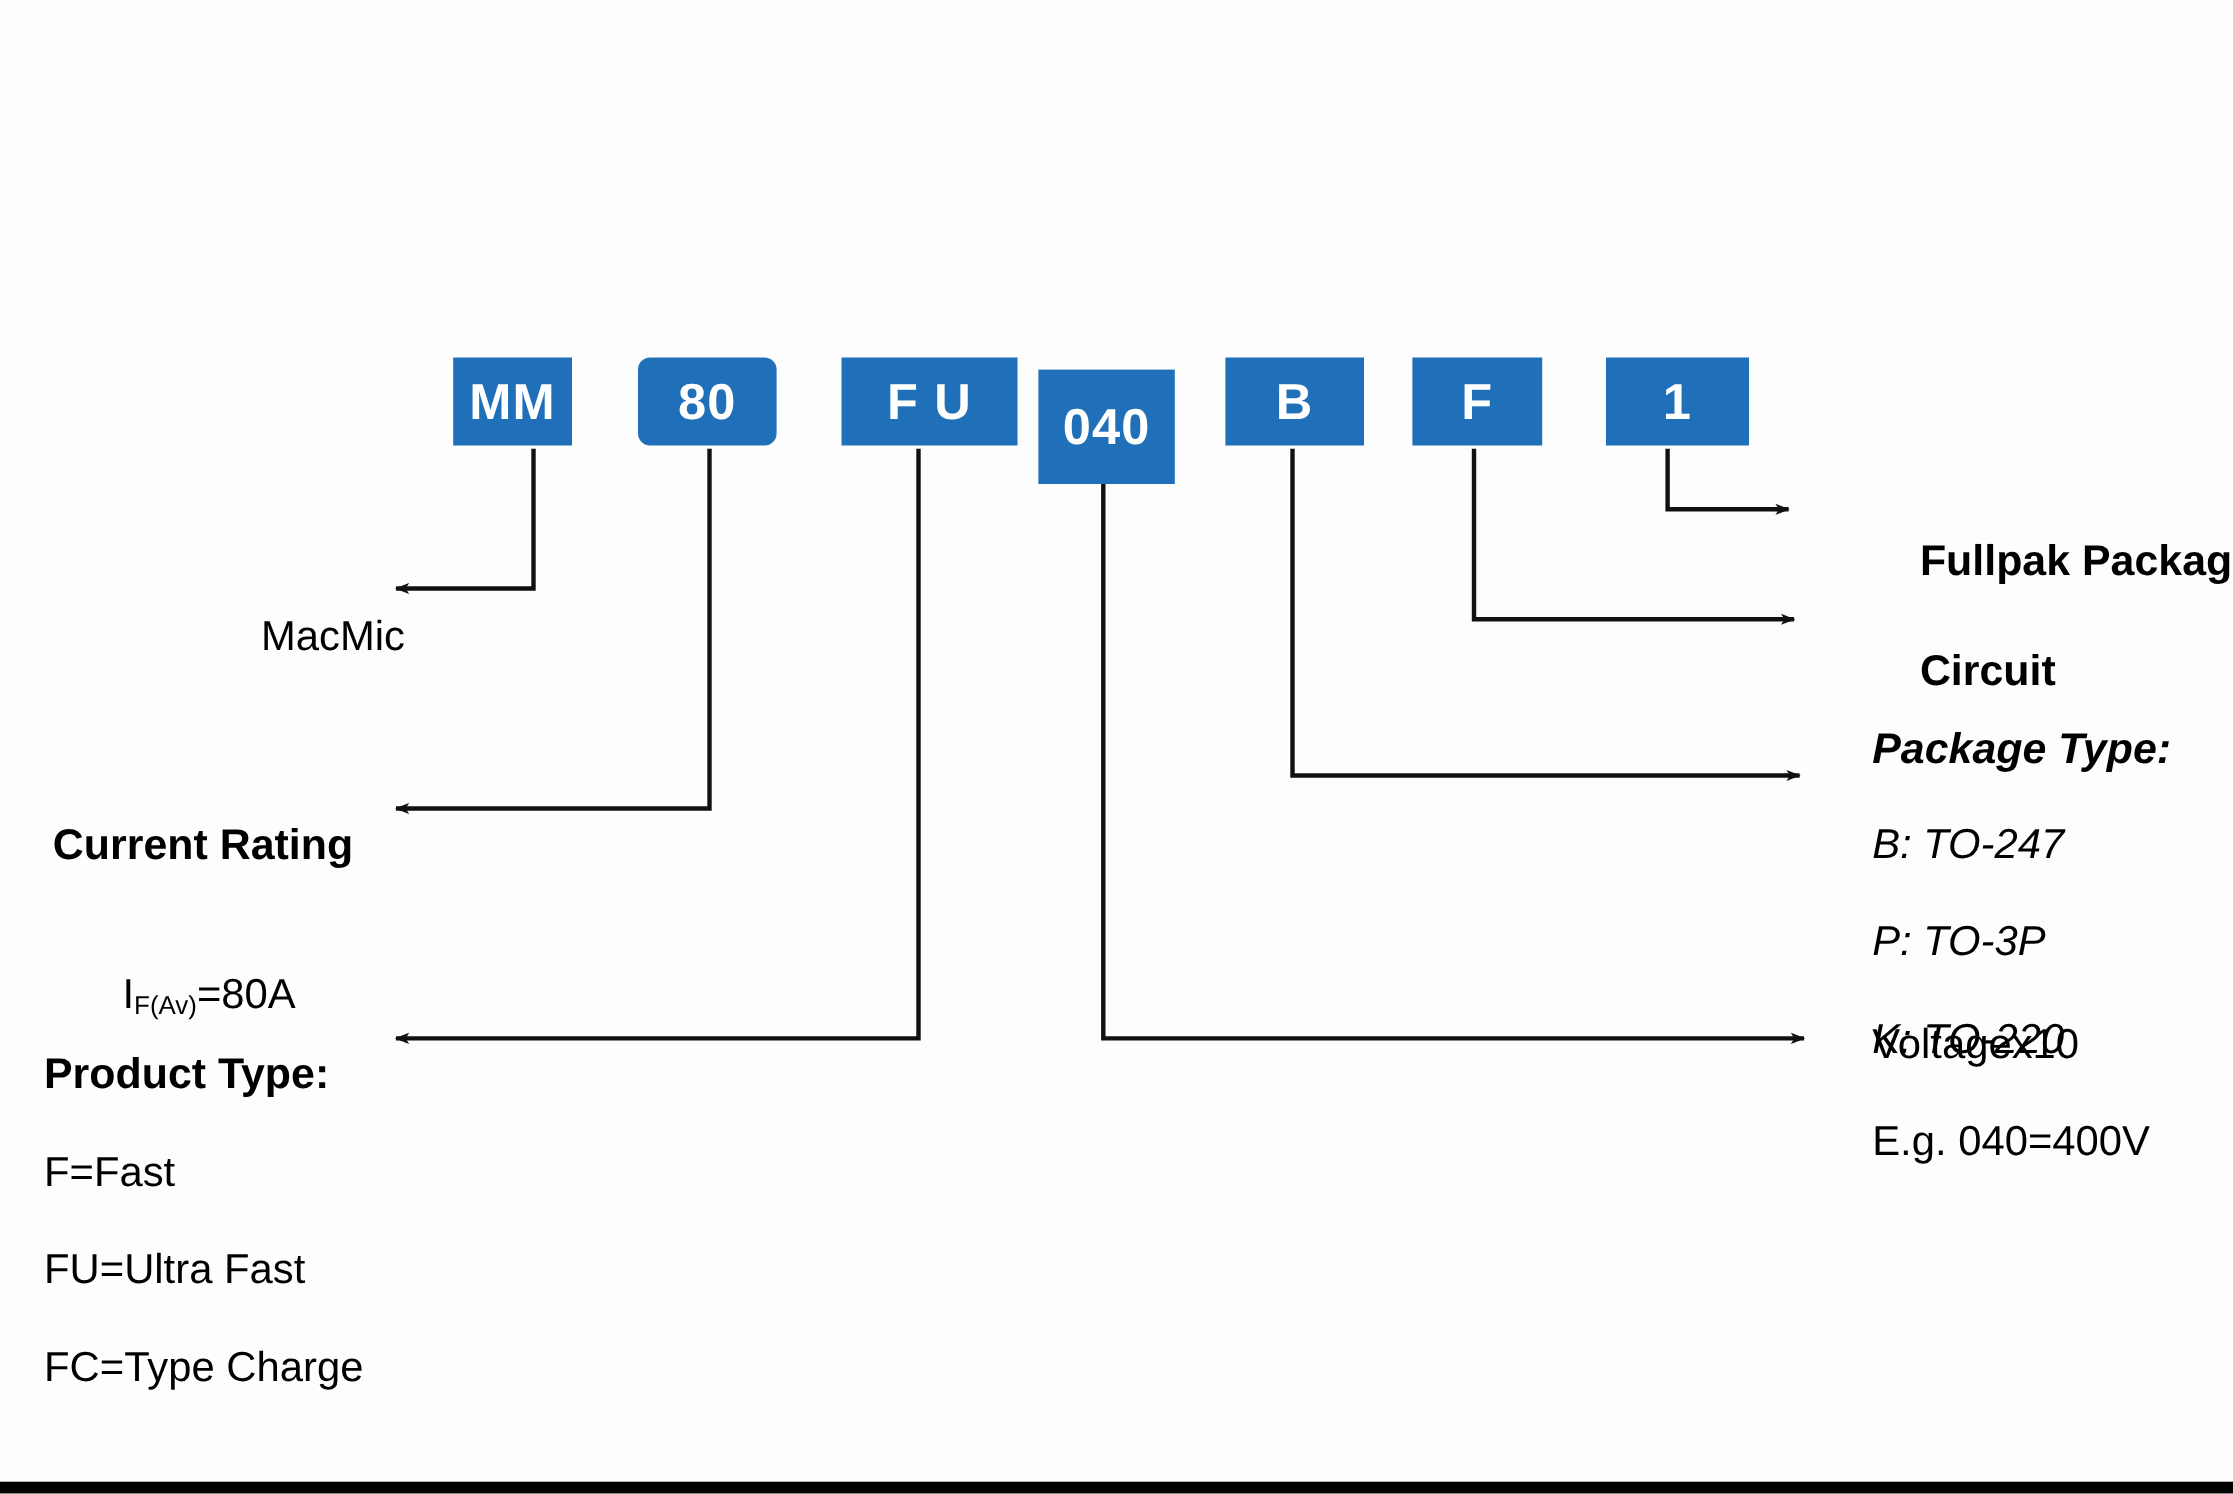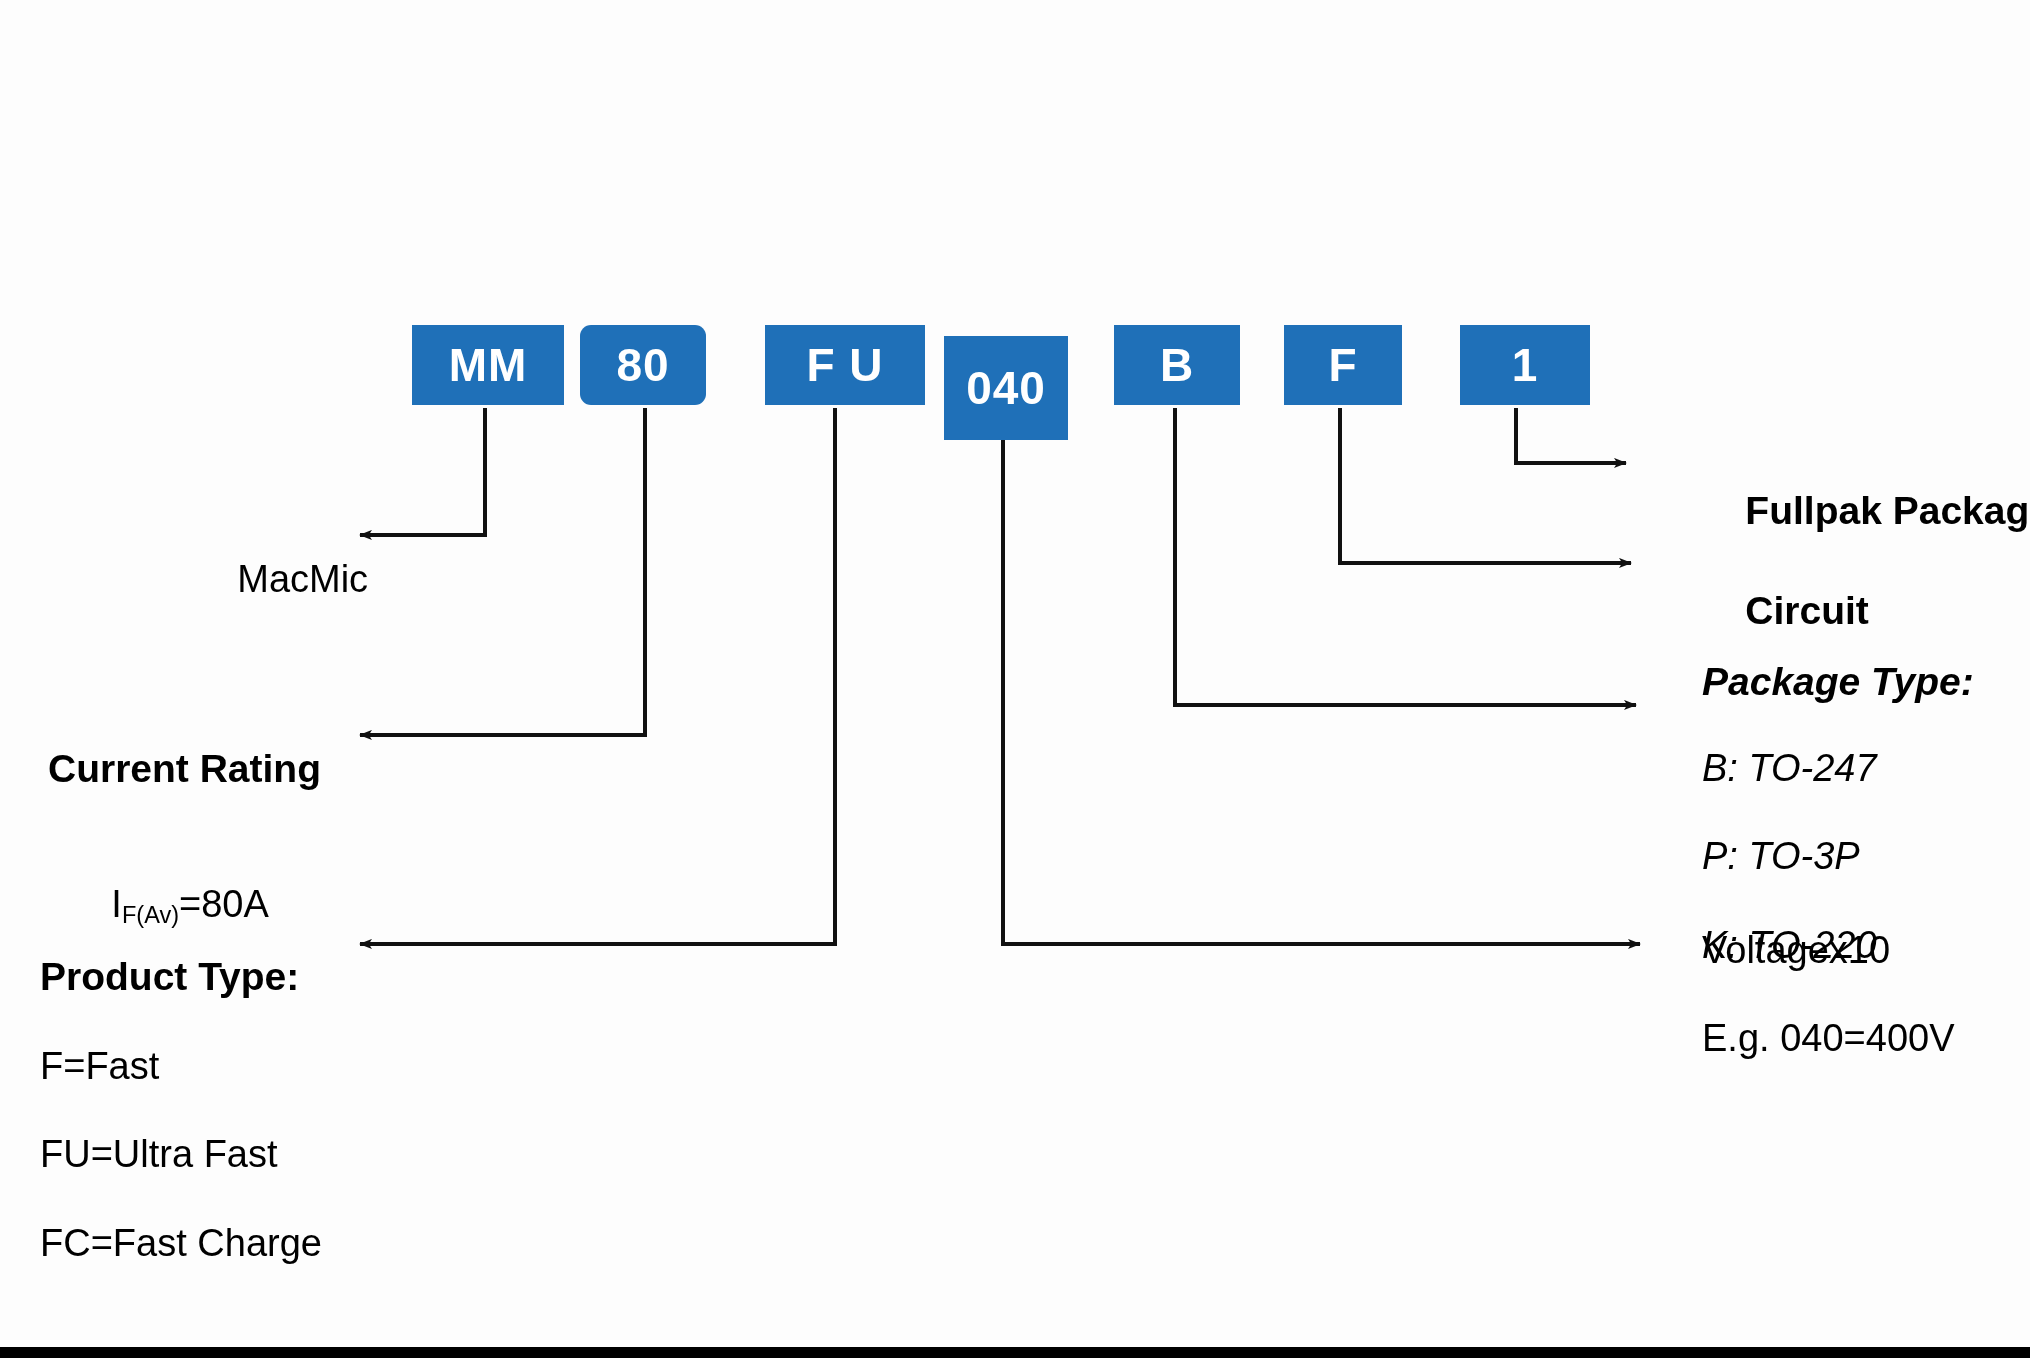--- a/index.html
+++ b/index.html
@@ -94,21 +94,21 @@
       <path d="M1003,408 L1003,944 L1640,944" marker-end="url(#arrow-right)"></path>
 
       <path d="M1175,408 L1175,705 L1636,705" marker-end="url(#arrow-right)"></path>
 
       <path d="M1340,408 L1340,563 L1631,563" marker-end="url(#arrow-right)"></path>
 
       <path d="M1516,408 L1516,463 L1626,463" marker-end="url(#arrow-right)"></path>
     </g>
   </svg>
 
-  <div class="code-box" style="left:412px; top:325px; width:152px; height:80px;">
+  <div class="code-box" style="left:412px; top:325px; width:108px; height:80px;">
     <span>MM</span>
   </div>
 
   <div class="code-box" style="left:580px; top:325px; width:126px; height:80px;border-radius:11px;">
     <span>80</span>
   </div>
 
   <div class="code-box" style="left:765px; top:325px; width:160px; height:80px;">
     <span>F U</span>
   </div>
@@ -137,21 +137,21 @@
     <div class="lbl-bold fs-head">Current Rating</div>
     <div class="lbl-reg fs-body" style="margin-top:8px;">
       <span>I</span><span class="sub">F(Av)</span><span>=80A</span>
     </div>
   </div>
 
   <div class="lbl multi" style="left:40px; top:916px; width:400px;">
     <div class="lbl-bold fs-head">Product Type:</div>
     <div class="lbl-reg fs-body" style="margin-top:6px;">F=Fast</div>
     <div class="lbl-reg fs-body" style="margin-top:6px;">FU=Ultra Fast</div>
-    <div class="lbl-reg fs-body" style="margin-top:6px;">FC=Fast Charge</div>
+    <div class="lbl-reg fs-body" style="margin-top:6px;">FC=Type Charge</div>
   </div>
 
   <div class="lbl lbl-bold fs-head" style="left:1702px; top:442px;">
     <span>Fullpak Package</span>
   </div>
 
   <div class="lbl lbl-bold fs-head" style="left:1702px; top:542px;">
     <span>Circuit</span>
   </div>
 

